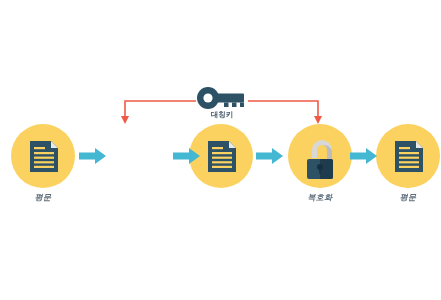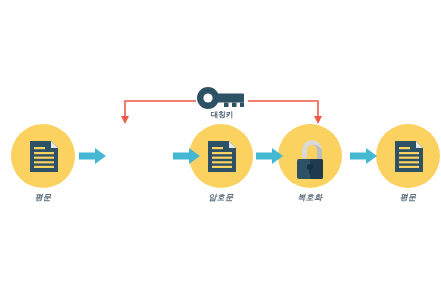--- a/index.html
+++ b/index.html
@@ -136,24 +136,23 @@
       <path d="M19 17 H40 L47 24 V48 H19 Z" fill="#2d5165"></path>
       <path d="M40 17 L47 24 H40 Z" fill="#e8e8e8"></path>
       <g fill="#fbd25f">
         <rect x="23" y="23" width="11" height="2.2"></rect>
         <rect x="23" y="28" width="20" height="2.2"></rect>
         <rect x="23" y="32.6" width="20" height="2.2"></rect>
         <rect x="23" y="37.2" width="20" height="2.2"></rect>
         <rect x="23" y="41.8" width="20" height="2.2"></rect>
       </g>
     </svg>
-    <div class="node-label">암호문</div>
   </div>
 
-  <div class="node" style="left:278px">
+  <div class="node" style="left:288px">
     <div class="disc"></div>
     <svg class="glyph" viewBox="0 0 64 64" xmlns="http://www.w3.org/2000/svg">
       <path d="M24 34 V26 a10 10 0 0 1 20 0 V36 h-5 V26 a5 5 0 0 0 -10 0 V34 Z" fill="#d8d8d8"></path>
       <path d="M39 26 a5 5 0 0 0 -5 -5 a10 10 0 0 1 10 5 V36 h-5 Z" fill="#bdbdbd"></path>
       <rect x="19" y="35" width="26" height="20" rx="2" fill="#2d5165"></rect>
       <path d="M32 35 H43 a2 2 0 0 1 2 2 V53 a2 2 0 0 1 -2 2 H32 Z" fill="#1e3c4d"></path>
       <circle cx="32" cy="43" r="3" fill="#16303f"></circle>
       <path d="M30.8 43 h2.4 l-0.7 7 h-1 Z" fill="#16303f"></path>
     </svg>
     <div class="node-label">복호화</div>

